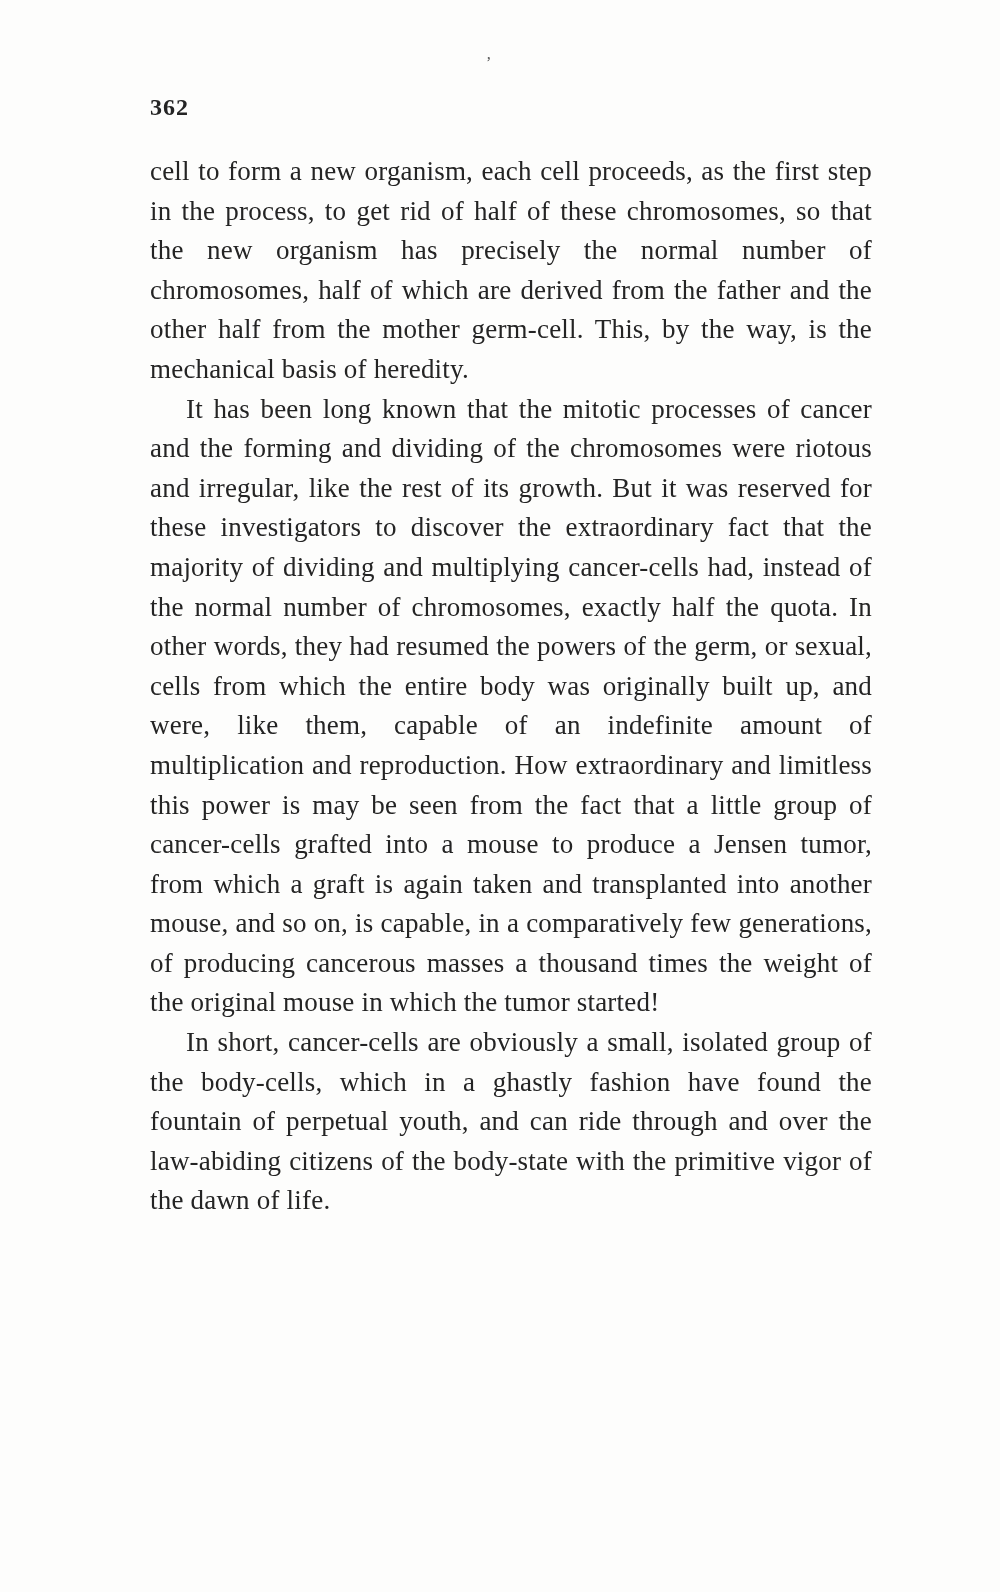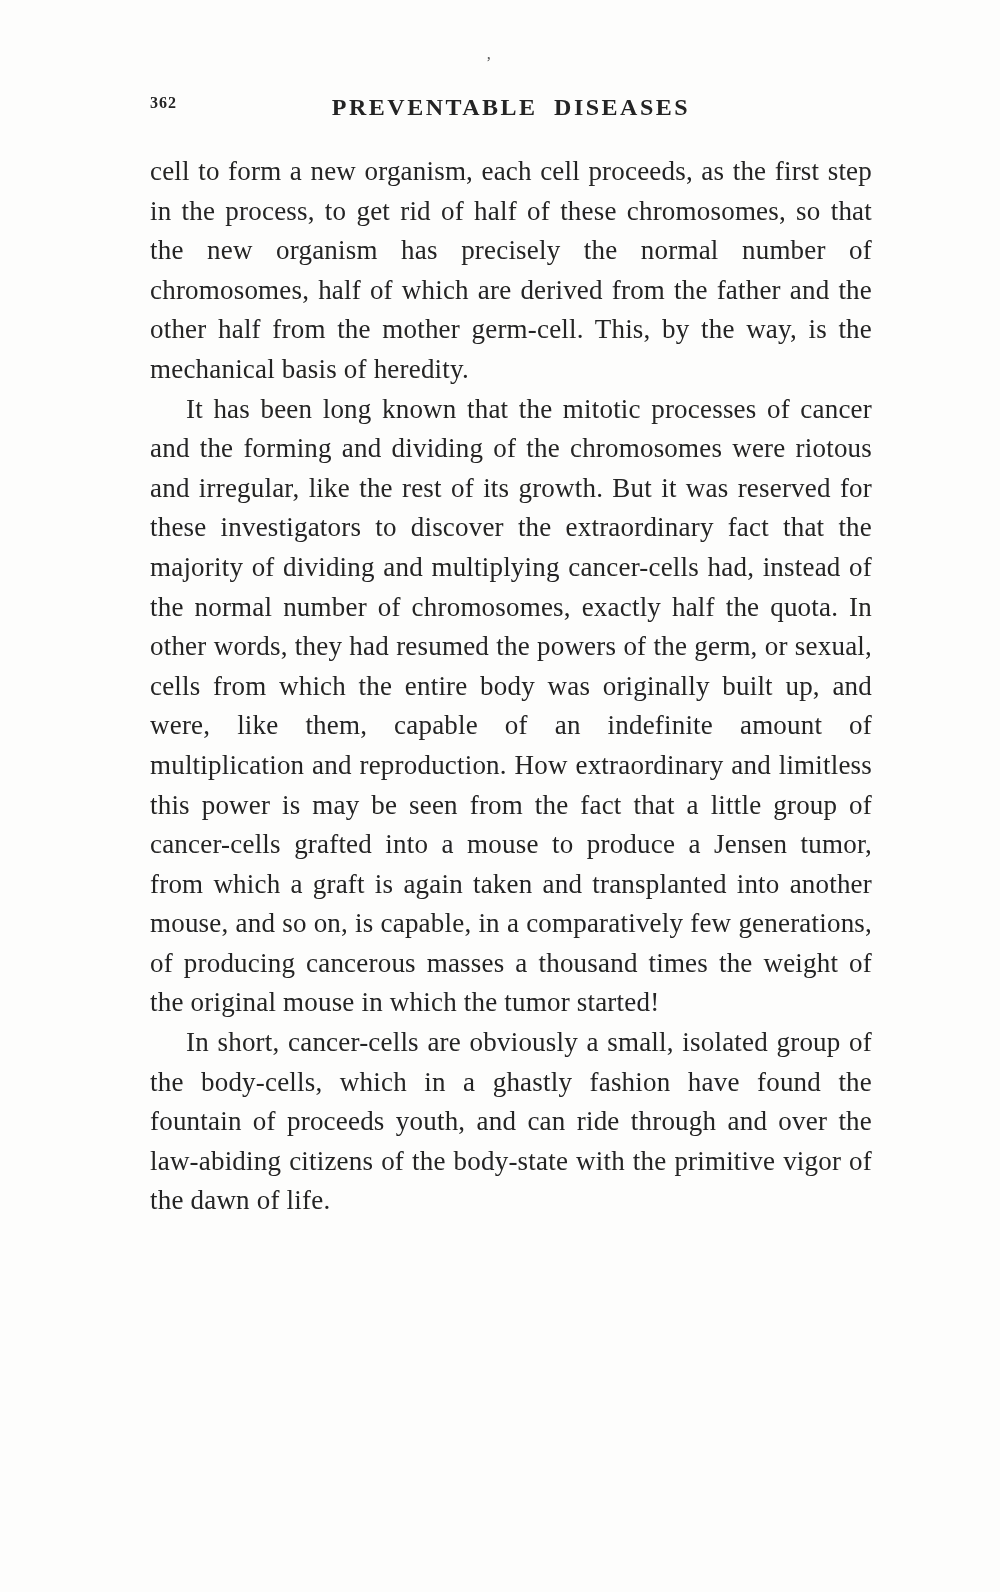--- a/index.html
+++ b/index.html
@@ -28,21 +28,21 @@
     position: absolute;
     top: 94px;
     left: 150px;
     width: 722px;
     height: 32px;
   }
   .page-number {
     position: absolute;
     left: 0;
     top: 0;
-    font-size: 16px;
+    font-size: 24px;
     letter-spacing: 1px;
     font-weight: 600;
   }
   .header-title {
     position: absolute;
     left: 0;
     right: 0;
     top: 0;
     text-align: center;
     font-size: 24px;
@@ -70,22 +70,21 @@
 </style>
 </head>
 <body>
 
 <div class="page">
 
   <span class="scan-mark">’</span>
 
   <div class="running-header">
     <span class="page-number">362</span>
-    <span class="header-title">PREVENTABLE DISEASES</span>
   </div>
 
   <div class="text-block">
     <p>cell to form a new organism, each cell proceeds, as the first step in the process, to get rid of half of these chromosomes, so that the new organism has precisely the normal number of chromosomes, half of which are derived from the father and the other half from the mother germ-cell. This, by the way, is the mechanical basis of heredity.</p>
     <p class="indented">It has been long known that the mitotic processes of cancer and the forming and dividing of the chromosomes were riotous and irregular, like the rest of its growth. But it was reserved for these investigators to discover the extraordinary fact that the majority of dividing and multiplying cancer-cells had, instead of the normal number of chromosomes, exactly half the quota. In other words, they had resumed the powers of the germ, or sexual, cells from which the entire body was originally built up, and were, like them, capable of an indefinite amount of multiplication and reproduction. How extraordinary and limitless this power is may be seen from the fact that a little group of cancer-cells grafted into a mouse to produce a Jensen tumor, from which a graft is again taken and transplanted into another mouse, and so on, is capable, in a comparatively few generations, of producing cancerous masses a thousand times the weight of the original mouse in which the tumor started!</p>
-    <p class="indented">In short, cancer-cells are obviously a small, isolated group of the body-cells, which in a ghastly fashion have found the fountain of proceeds youth, and can ride through and over the law-abiding citizens of the body-state with the primitive vigor of the dawn of life.</p>
+    <p class="indented">In short, cancer-cells are obviously a small, isolated group of the body-cells, which in a ghastly fashion have found the fountain of perpetual youth, and can ride through and over the law-abiding citizens of the body-state with the primitive vigor of the dawn of life.</p>
   </div>
 
 </div>
 
 </body></html>

